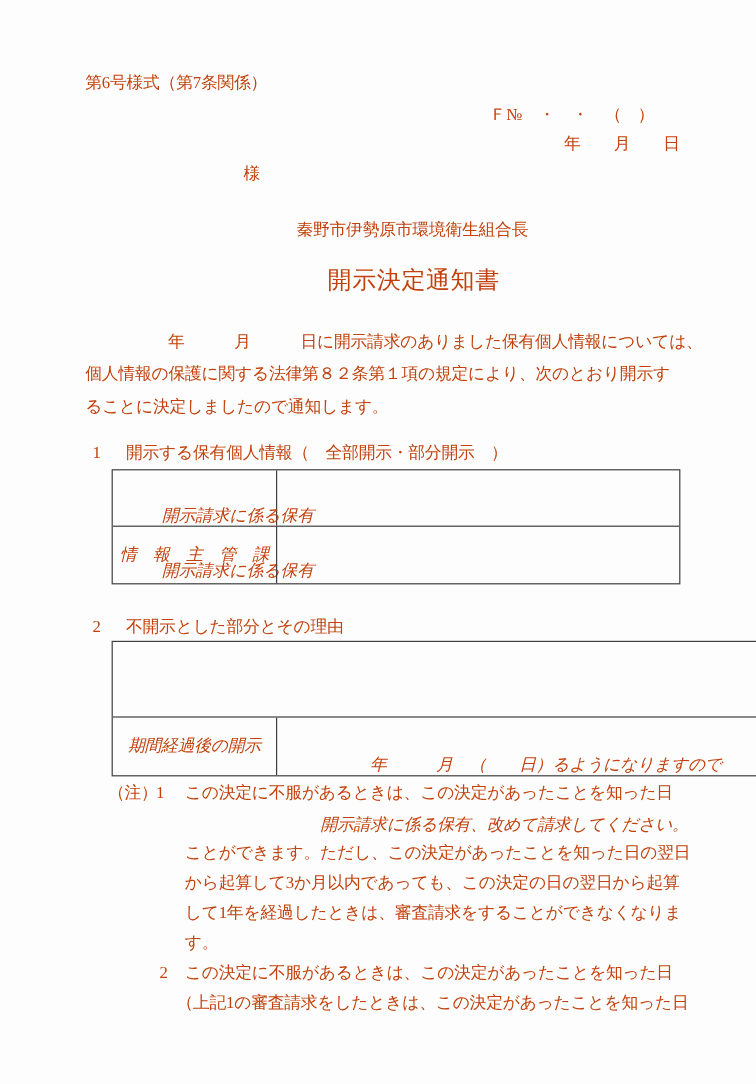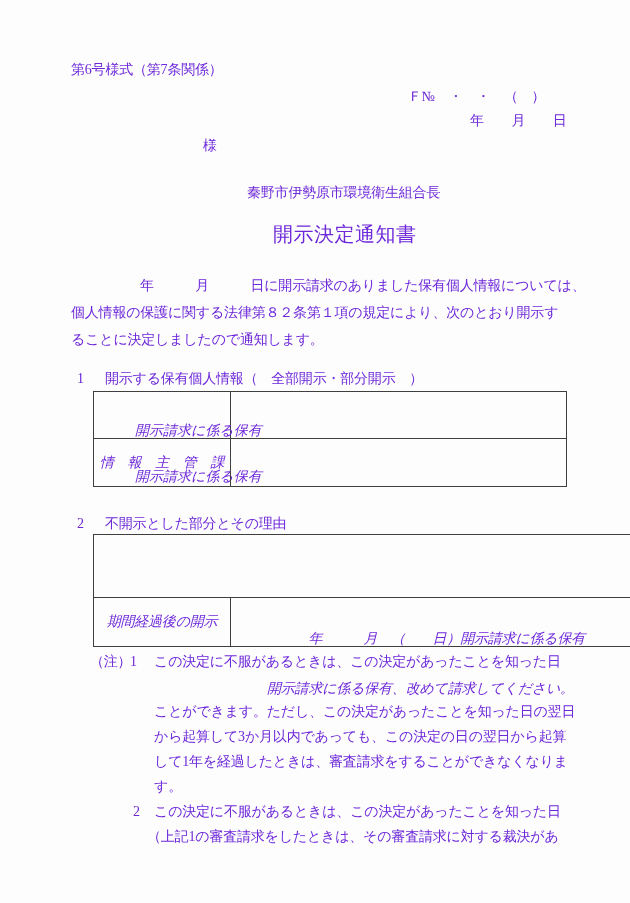--- a/index.html
+++ b/index.html
@@ -1,21 +1,21 @@
 <!DOCTYPE html>
 <html><head>
 <meta charset="utf-8">
 <style>
   html,body { margin:0; padding:0; }
   #page {
     position:relative;
     width:630px; height:903px;
     background:#fdfdfd;
     font-family:"Liberation Serif","DejaVu Serif",serif;
-    color:#6d28d9;
+    color:#c2410c;
     overflow:hidden;
   }
   .t {
     position:absolute;
     font-size:14px;
     line-height:17px;
     white-space:pre;
     letter-spacing:-0.2px;
   }
   .title { font-size:20px; letter-spacing:0.5px; }
@@ -87,31 +87,31 @@
   <div class="box" style="left:93px; top:534px; width:563px; height:113px;">
     <div class="bordered-bottom" style="height:63px; box-sizing:border-box;">
       <span class="cell-text"></span>
     </div>
     <div class="row" style="height:48px;">
       <div class="cell labelcol vcenter hcenter">
         <span class="cell-text">期間経過後の開示</span>
       </div>
       <div class="cell" style="flex:1;">
         <div class="val-lines">
-          <span>　　　年　　　月　（　　日）開示請求に係る保有</span><br>
+          <span>　　　年　　　月　（　　日）るようになりますので</span><br>
           <span>開示請求に係る保有、改めて請求してください。</span>
         </div>
       </div>
     </div>
   </div>
 
   <span class="t" style="left:90px; top:653px;">（注）</span>
   <span class="t" style="left:130px; top:653px;">1</span>
   <span class="t" style="left:154px; top:653px;">この決定に不服があるときは、この決定があったことを知った日</span>
   <span class="t" style="left:154px; top:703px;">ことができます。ただし、この決定があったことを知った日の翌日</span>
   <span class="t" style="left:154px; top:728px;">から起算して3か月以内であっても、この決定の日の翌日から起算</span>
   <span class="t" style="left:154px; top:753px;">して1年を経過したときは、審査請求をすることができなくなりま</span>
   <span class="t" style="left:154px; top:778px;">す。</span>
   <span class="t" style="left:133px; top:803px;">2</span>
   <span class="t" style="left:154px; top:803px;">この決定に不服があるときは、この決定があったことを知った日</span>
-  <span class="t" style="left:147px; top:828px;">（上記1の審査請求をしたときは、その審査請求に対する裁決があ</span>
+  <span class="t" style="left:147px; top:828px;">（上記1の審査請求をしたときは、この決定があったことを知った日</span>
 
 </div>
 
 </body></html>

